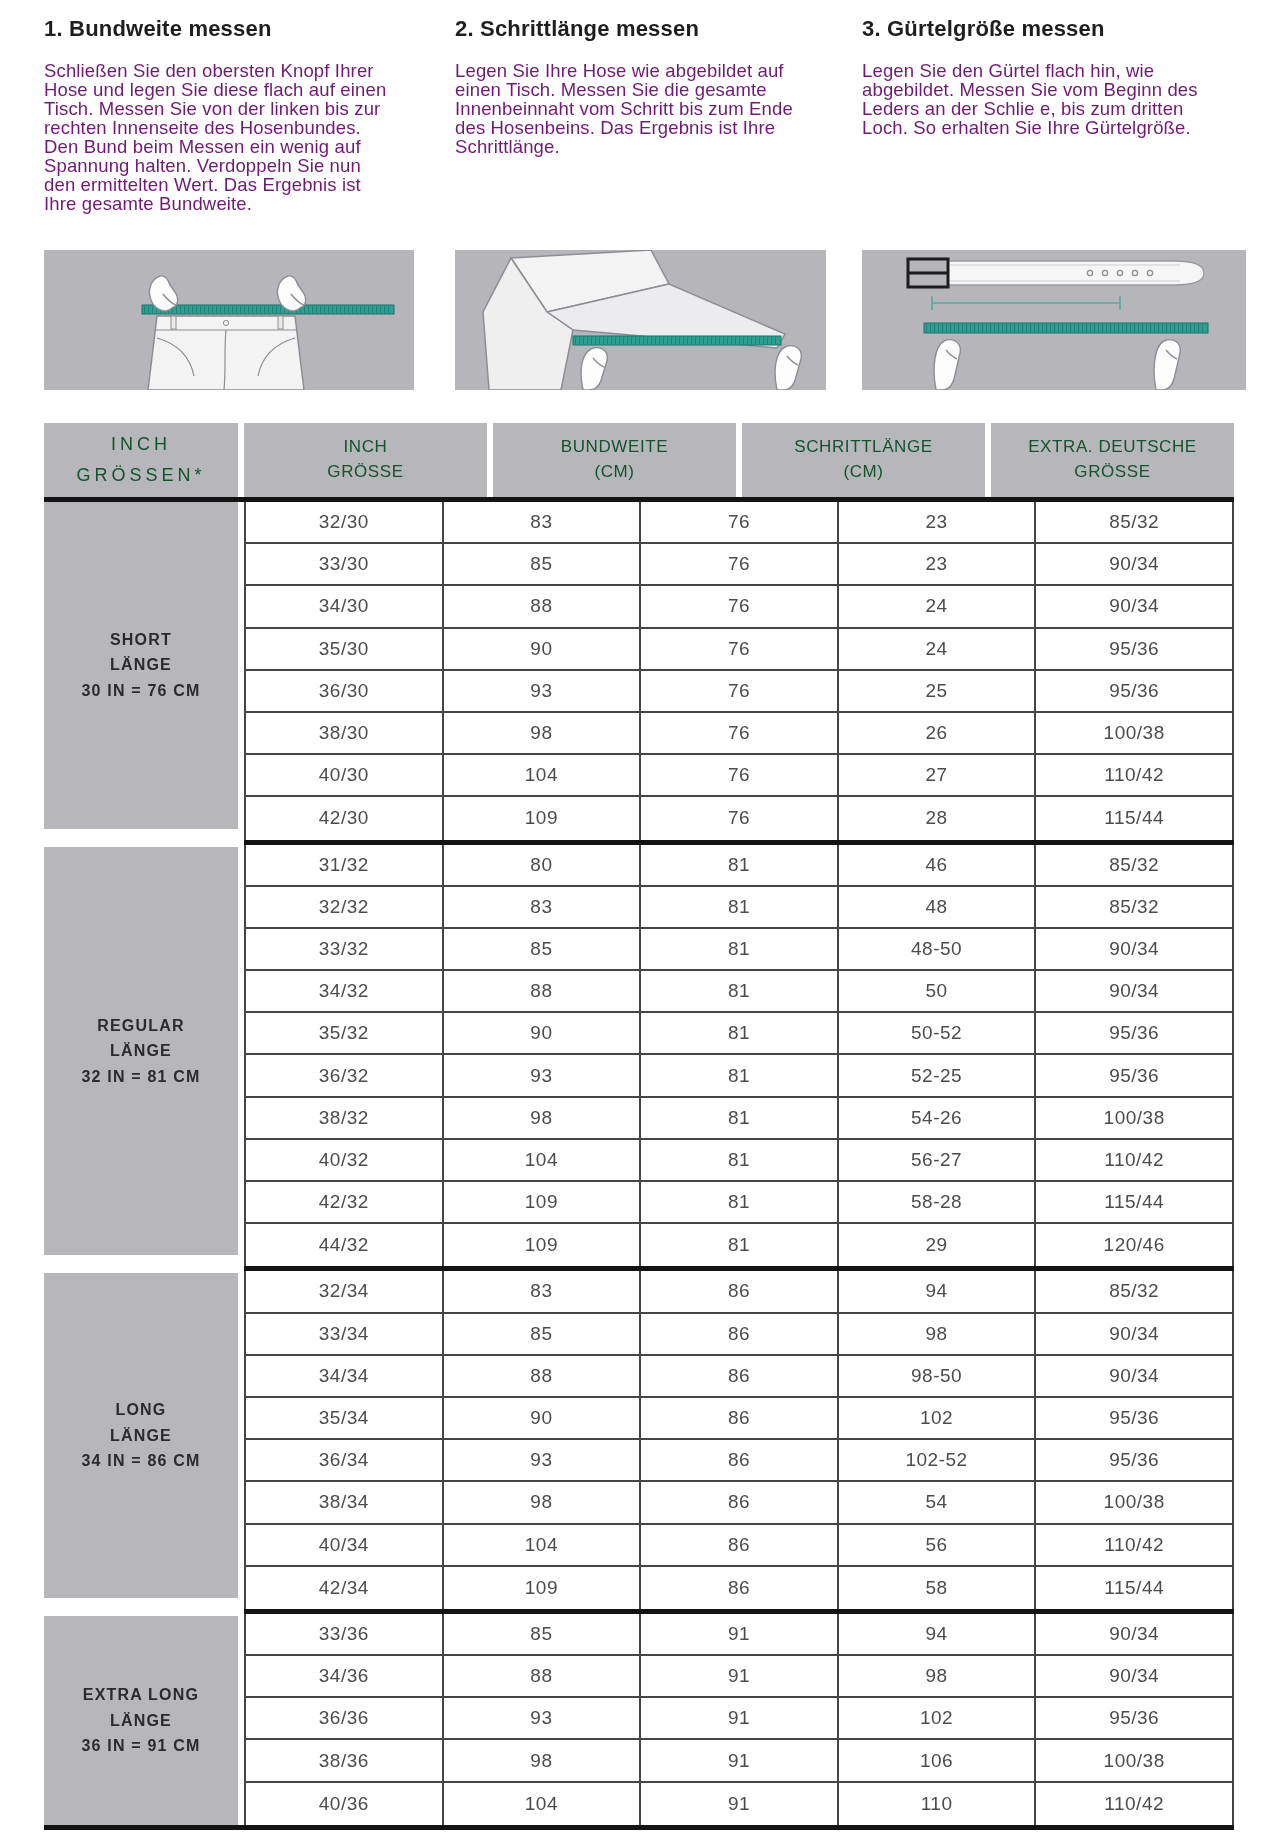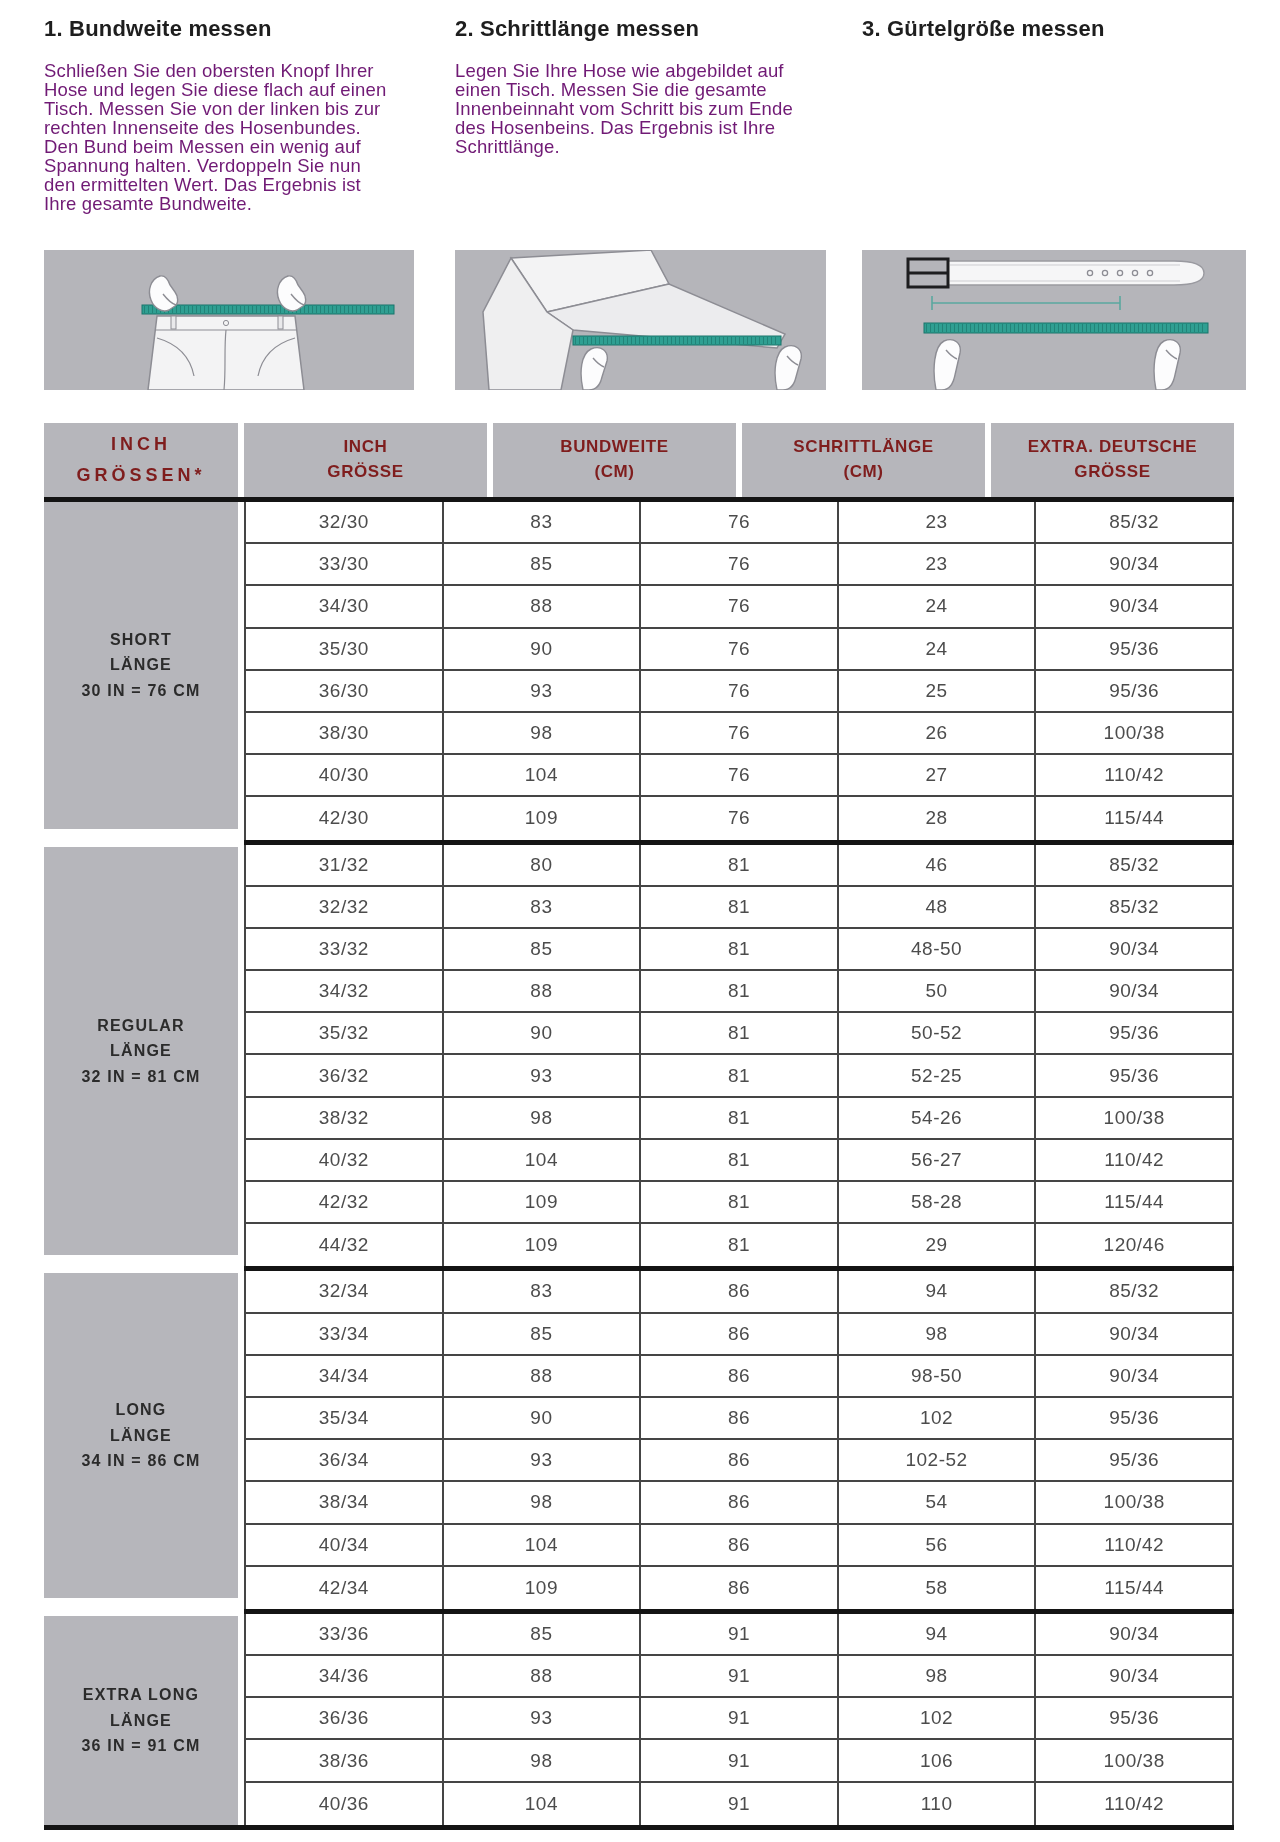--- a/index.html
+++ b/index.html
@@ -11,21 +11,21 @@
   .c2{width:371px;margin-right:36px}
   .c3{width:384px}
   .col h3{font-size:22px;font-weight:700;color:#1e1e1e;letter-spacing:.2px;margin-bottom:19px}
   .col p{font-size:18.5px;line-height:19px;color:#701a75;letter-spacing:.15px;white-space:pre-line}
   .fig{position:absolute;left:0;top:234px;width:100%;height:140px}
   .fig svg{display:block;width:100%;height:100%}
 
   .sizetable{position:absolute;left:44px;top:423px;width:1190px}
   .thead{display:flex;height:79px;border-bottom:5px solid #141414}
   .th{background:#b6b6bb;flex:1;margin-left:6px;display:flex;align-items:center;justify-content:center;
-      text-align:center;white-space:pre-line;font-weight:700;font-size:17px;color:#7f1d1d;
+      text-align:center;white-space:pre-line;font-weight:400;font-size:17px;color:#14532d;
       letter-spacing:.6px;line-height:1.45}
   .th0{flex:0 0 194px;margin-left:0;font-size:18px;letter-spacing:4px;line-height:1.75}
   .tbody{border-bottom:5px solid #141414}
   .group{display:flex}
   .glabel{flex:0 0 194px;background:#b6b6bb;margin-right:6px;display:flex;align-items:center;justify-content:center;
       text-align:center;white-space:pre-line;font-weight:700;font-size:16px;color:#2b2b2b;
       letter-spacing:1.2px;line-height:1.6}
   .group:not(:first-child) .glabel{margin-top:7px}
   .group:not(:last-child) .glabel{margin-bottom:11px}
   .gdata{flex:1;display:flex;flex-direction:column}
@@ -98,20 +98,24 @@
             <path d="M138 108 q6 7 11 9" fill="none"></path>
             <path d="M322 140 C318 122 320 102 330 97 C340 93 348 99 346 109 L341 127 C339 136 334 140 328 140 Z"></path>
             <path d="M332 106 q6 7 11 9" fill="none"></path>
           </g>
         </svg>
       </figure>
     </section>
 
     <section class="col c3">
       <h3>3. Gürtelgröße messen</h3>
+      <p>Legen Sie den Gürtel flach hin, wie
+abgebildet. Messen Sie vom Beginn des
+Leders an der Schlie e, bis zum dritten
+Loch. So erhalten Sie Ihre Gürtelgröße.</p>
       <figure class="fig">
         <svg viewBox="0 0 384 140" preserveAspectRatio="none">
           <rect width="384" height="140" fill="#b5b5ba"></rect>
           <path d="M86 11 L312 11 Q342 11 342 23 Q342 35 312 35 L86 35 Z" fill="#f6f6f7" stroke="#9a9aa0" stroke-width="1.4"></path>
           <line x1="88" y1="15" x2="318" y2="15" stroke="#cdcdd1" stroke-width="1"></line>
           <line x1="88" y1="31" x2="318" y2="31" stroke="#cdcdd1" stroke-width="1"></line>
           <g fill="none" stroke="#8d8d94" stroke-width="1.3">
             <circle cx="228" cy="23" r="2.6"></circle>
               <circle cx="243" cy="23" r="2.6"></circle>
               <circle cx="258" cy="23" r="2.6"></circle>

